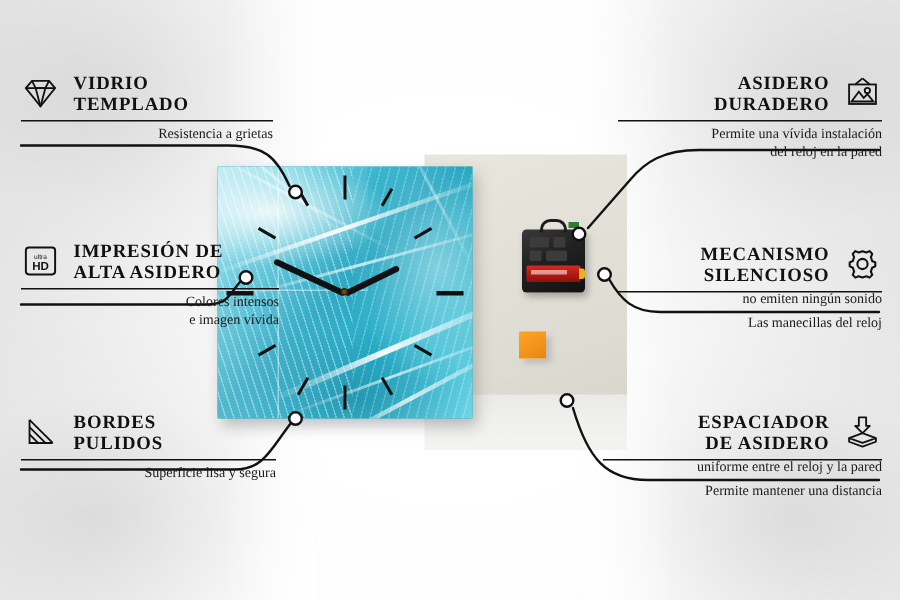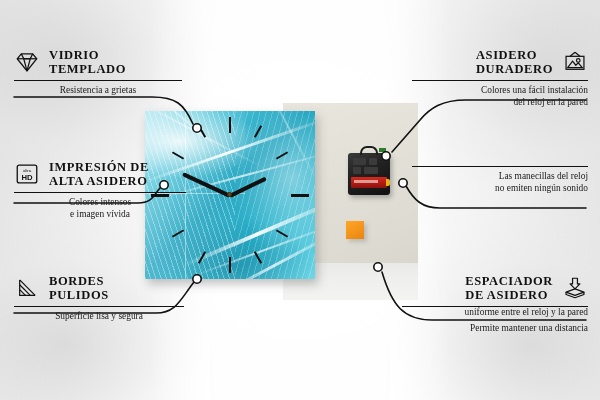--- a/index.html
+++ b/index.html
@@ -131,23 +131,23 @@
     font-family:"Liberation Serif", serif;
     font-weight:bold; font-size:12.5px; line-height:14px;
     letter-spacing:.6px; color:#111;
   }
   .feat .rule{ height:1px; background:#111; margin-top:4px; }
   .feat .desc{
     font-family:"Liberation Serif", serif;
     font-size:9.4px; line-height:11.6px; color:#1a1a1a; margin-top:4px;
   }
   .feat.left .title{ text-align:left; }
-  .feat.left .desc{ text-align:center; }
+  .feat.left .desc{ text-align:right; }
   .feat.right .head{ justify-content:flex-end; }
-  .feat.right .title{ }
+  .feat.right .title{ text-align:right; }
   .feat.right .desc{ text-align:right; }
   .ico{ width:26px; height:24px; flex:0 0 26px; display:block; }
 
   .f1{ left:14px; top:48px; width:168px; }
   .f2{ left:14px; top:160px; width:172px; }
   .f3{ left:14px; top:274px; width:170px; }
   .f4{ right:12px; top:48px; width:176px; }
   .f5{ right:12px; top:162px; width:176px; }
   .f6{ right:12px; top:274px; width:186px; }
 </style>
@@ -314,28 +314,40 @@
       <svg class="ico" viewBox="0 0 32 28">
         <g stroke="#111" stroke-width="1.5" fill="none">
           <path d="M16,2 L10,7 M16,2 L22,7"></path>
           <rect x="5" y="7" width="22" height="16"></rect>
           <path d="M7,21 L13,13 L17,18 L20,15 L25,21 Z"></path>
           <circle cx="20" cy="12" r="2.2"></circle>
         </g>
       </svg>
     </div>
     <div class="rule"></div>
-    <div class="desc">Colores una fácil instalación</div>
+    <div class="desc">Permite una vívida instalación</div>
     <div class="desc" style="margin-top:0">del reloj en la pared</div>
   </div>
 
   <div class="feat right f5">
-    <div class="rule"></div>
+    <div class="head">
+      <div>
+        <div class="title">MECANISMO</div>
+        <div class="title">SILENCIOSO</div>
+      </div>
+      <svg class="ico" viewBox="0 0 32 28">
+        <g stroke="#111" stroke-width="1.7" fill="none" stroke-linejoin="round">
+          <path d="M16,3.5 l3.2,1 l2.6,-1.1 l2.2,2.3 l-1.1,2.6 l1,3.2 l2.6,1.2 l0,3.2 l-2.6,1.2 l-1,3.2 l1.1,2.6 l-2.2,2.3 l-2.6,-1.1 l-3.2,1 l-3.2,-1 l-2.6,1.1 l-2.2,-2.3 l1.1,-2.6 l-1,-3.2 l-2.6,-1.2 l0,-3.2 l2.6,-1.2 l1,-3.2 l-1.1,-2.6 l2.2,-2.3 l2.6,1.1 Z"></path>
+          <circle cx="16" cy="14" r="4.2"></circle>
+        </g>
+      </svg>
+    </div>
+    <div class="rule"></div>
+    <div class="desc" style="margin-top:0">no emiten ningún sonido</div>
     <div class="desc">Las manecillas del reloj</div>
-    <div class="desc" style="margin-top:0">no emiten ningún sonido</div>
   </div>
 
   <div class="feat right f6">
     <div class="head">
       <div>
         <div class="title">ESPACIADOR</div>
         <div class="title">DE ASIDERO</div>
       </div>
       <svg class="ico" viewBox="0 0 32 28">
         <g stroke="#111" stroke-width="1.5" fill="none" stroke-linejoin="round">

